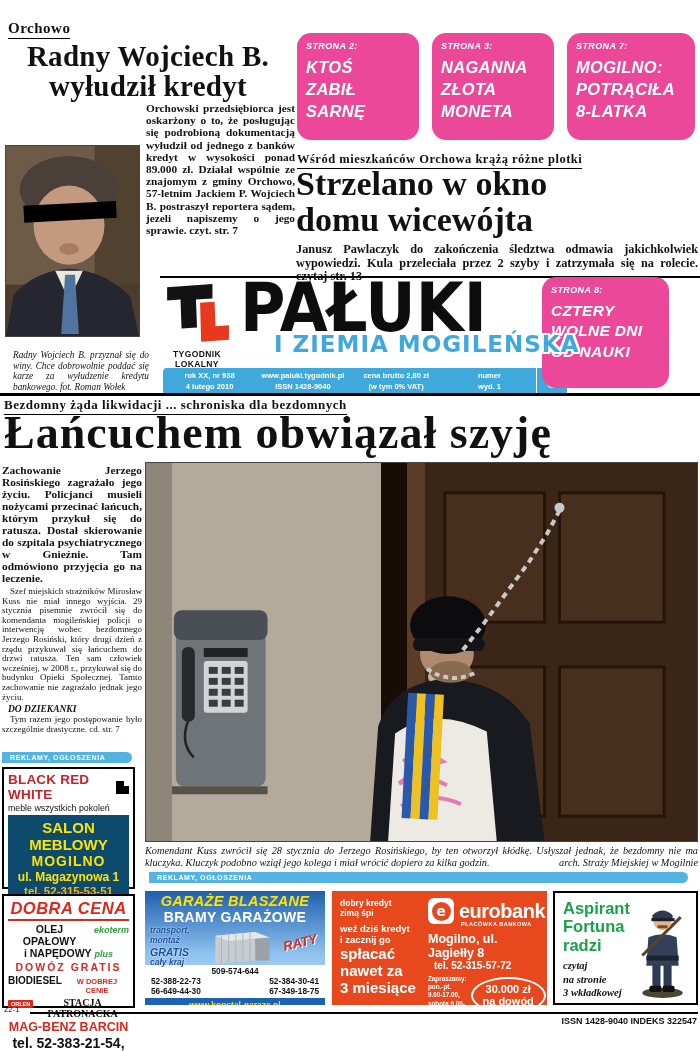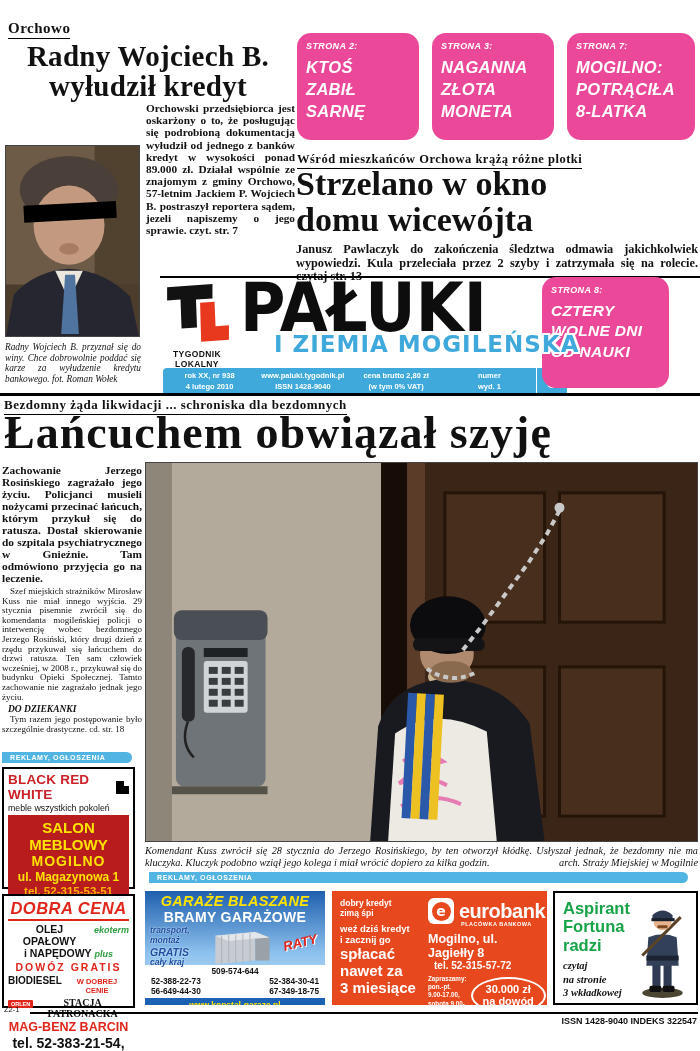--- a/index.html
+++ b/index.html
@@ -51,21 +51,21 @@
   .mp-caption{left:145px;top:845px;width:553px;font-size:10.3px;font-style:italic;line-height:11.6px;}
   .mp-credit{position:absolute;right:0;bottom:0;font-style:italic;background:#fff;padding-left:6px;}
   
   .ad{border:2px solid #000;box-sizing:border-box;background:#fff;}
   .brw{left:2px;top:767px;width:133px;height:122px;padding:3px 4px;font-family:"Liberation Sans",sans-serif;}
   .brw-brandrow{display:flex;align-items:center;justify-content:space-between;}
   .brw-brand{color:#cc2128;font-weight:bold;font-size:13.5px;letter-spacing:.2px;}
   .brw-logo{width:13px;height:13px;background:#000;position:relative;flex:none;}
   .brw-logo span{position:absolute;right:0;top:0;width:5px;height:5px;background:#fff;}
   .brw-tag{font-size:8.8px;margin-top:1px;}
-  .brw-red{background:#b91c1c;margin-top:2px;text-align:center;color:#ffe300;font-weight:bold;padding:4px 0 3px;}
+  .brw-red{background:#0c4a6e;margin-top:2px;text-align:center;color:#ffe300;font-weight:bold;padding:4px 0 3px;}
   .brw-l1{font-size:15px;}
   .brw-l2{font-size:14px;letter-spacing:1px;}
   .brw-l3{font-size:12px;margin-top:1px;}
   .brw-l4{font-size:11.5px;color:#ffb400;margin-top:1px;}
   .brw-l5{font-size:10px;margin-top:2px;}
   .fuel{left:2px;top:894px;width:133px;height:114px;padding:3px 4px;font-family:"Liberation Sans",sans-serif;text-align:center;}
   .fuel-title{color:#e0251b;font-weight:bold;font-style:italic;font-size:16.5px;letter-spacing:.5px;border-bottom:2px solid #e0251b;padding-bottom:1px;}
   .fuel-row{display:flex;justify-content:center;align-items:baseline;gap:3px;margin-top:2px;}
   .fuel-l1{font-weight:bold;font-size:10.5px;}
   .fuel-eko{color:#2e9e3f;font-weight:bold;font-style:italic;font-size:9px;}
@@ -138,21 +138,21 @@
       <ellipse cx="64" cy="104" rx="10" ry="6" fill="#a87c62"></ellipse>
       <path d="M0,192 L8,150 Q30,126 64,124 Q100,126 126,152 L135,192 Z" fill="#262631"></path>
       <polygon points="50,126 78,126 64,156" fill="#ece7dc"></polygon>
       <polygon points="60,130 70,130 74,190 56,190" fill="#4f74a0"></polygon>
       <rect x="18" y="58" width="94" height="17" fill="#000" transform="rotate(-3 65 66)"></rect>
     </svg>
   </div>
 
   <p class="abs ts-body jus" style="margin:0;"><span>Orchowski przedsiębiorca jest oskarżony o to, że posługując się podrobioną dokumentacją wyłudził od jednego z banków kredyt w wysokości ponad 89.000 zł. Działał wspólnie ze znajomym z gminy Orchowo, 57-letnim Jackiem P. Wojciech B. postraszył reportera sądem, jezeli napiszemy o jego sprawie. </span><span class="ref">czyt. str. 7</span></p>
 
-  <p class="abs ts-caption jus" style="margin:0;"><span>Radny Wojciech B. przyznał się do winy. Chce dobrowolnie poddać się karze za wyłudzenie kredytu bankowego. </span><span>fot. Roman Wołek</span></p>
+  <p class="abs ts-caption jus" style="margin:8px;"><span>Radny Wojciech B. przyznał się do winy. Chce dobrowolnie poddać się karze za wyłudzenie kredytu bankowego. </span><span>fot. Roman Wołek</span></p>
 
   <div class="abs pb" style="left:297px;top:33px;width:122px;height:107px;">
     <div class="pb-page">STRONA 2:</div>
     <div class="pb-title">KTOŚ
 ZABIŁ
 SARNĘ</div>
   </div>
   <div class="abs pb" style="left:432px;top:33px;width:122px;height:107px;">
     <div class="pb-page">STRONA 3:</div>
     <div class="pb-title">NAGANNA
@@ -214,21 +214,21 @@
 
   <div class="abs hr" style="left:0;top:393px;width:700px;height:2.5px;"></div>
 
   <div class="abs ms-headline">Łańcuchem obwiązał szyję</div>
   <div class="abs kicker-sm ms-kicker">Bezdomny żąda likwidacji ... schroniska dla bezdomnych</div>
 
   <div class="abs ms-col">
     <p class="ms-lead jus">Zachowanie Jerzego Rosińskiego zagrażało jego życiu. Policjanci musieli nożycami przecinać łańcuch, którym przykuł się do ratusza. Dostał skierowanie do szpitala psychiatrycznego w Gnieźnie. Tam odmówiono przyjęcia go na leczenie.</p>
     <p class="ms-body jus">Szef miejskich strażników Mirosław Kuss nie miał innego wyjścia. 29 stycznia pisemnie zwrócił się do komendanta mogileńskiej policji o interwencję wobec bezdomnego Jerzego Rosiński, który drugi dzień z rzędu przykuwał się łańcuchem do drzwi ratusza. Ten sam człowiek wcześniej, w 2008 r., przykuwał się do budynku Opieki Społecznej. Tamto zachowanie nie zagrażało jednak jego życiu.</p>
     <div class="ms-sub">DO DZIEKANKI</div>
-    <p class="ms-last jus"><span>Tym razem jego postępowanie było szczególnie drastyczne. </span><span class="ref">cd. str. 18</span></p>
+    <p class="ms-last jus"><span>Tym razem jego postępowanie było szczególnie drastyczne. </span><span class="ref">cd. str. 7</span></p>
   </div>
 
   <div class="abs bar" style="left:2px;top:752px;width:114px;">REKLAMY, OGŁOSZENIA</div>
 
   <div class="abs ad brw">
     <div class="brw-brandrow">
       <span class="brw-brand">BLACK RED WHITE</span>
       <span class="brw-logo">
           <span></span>
         </span>

